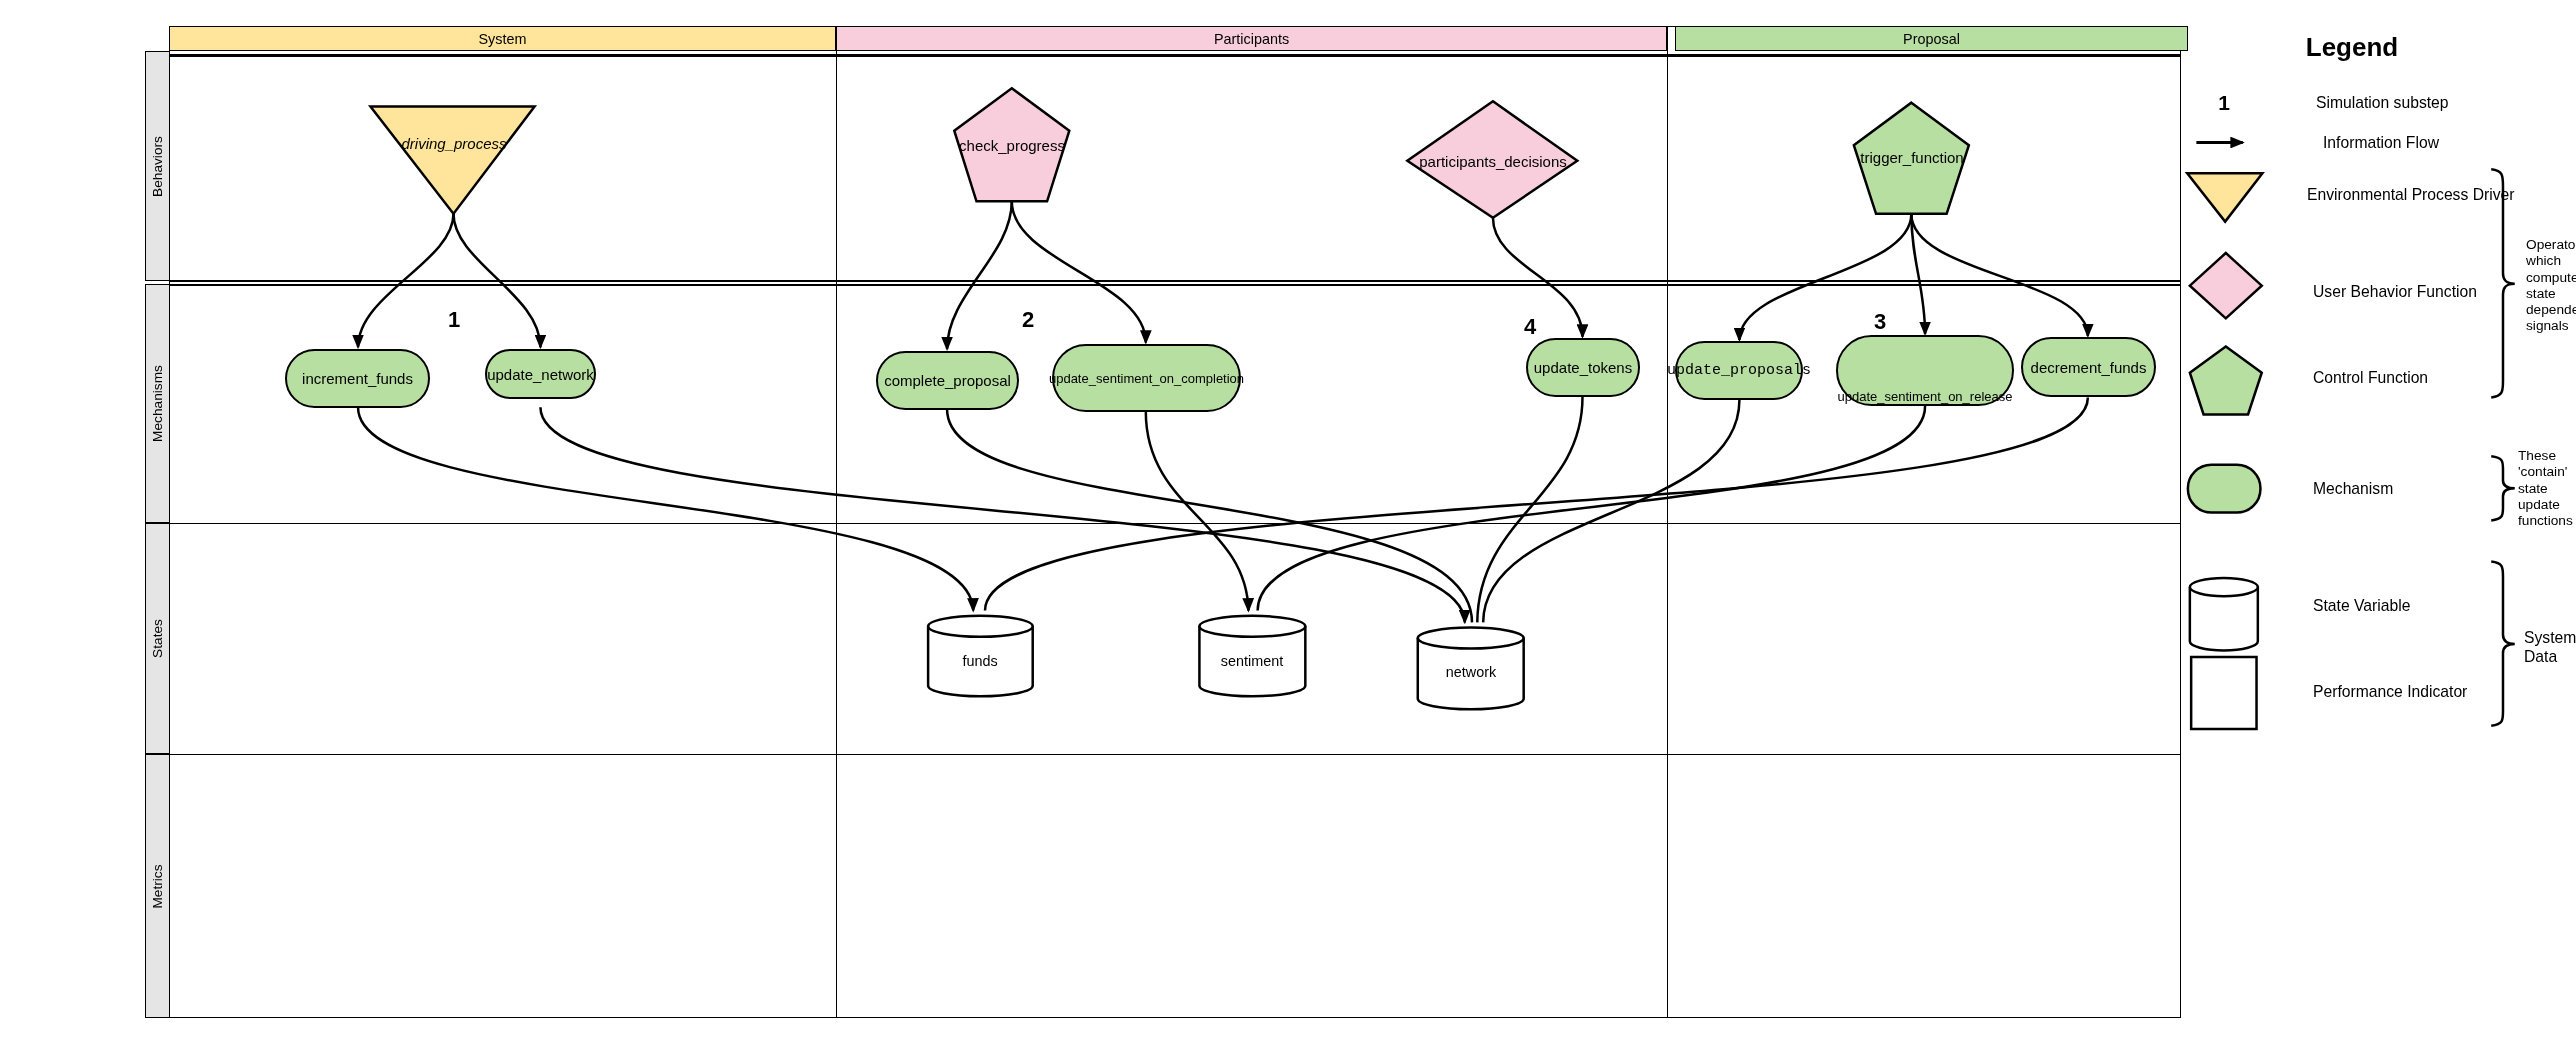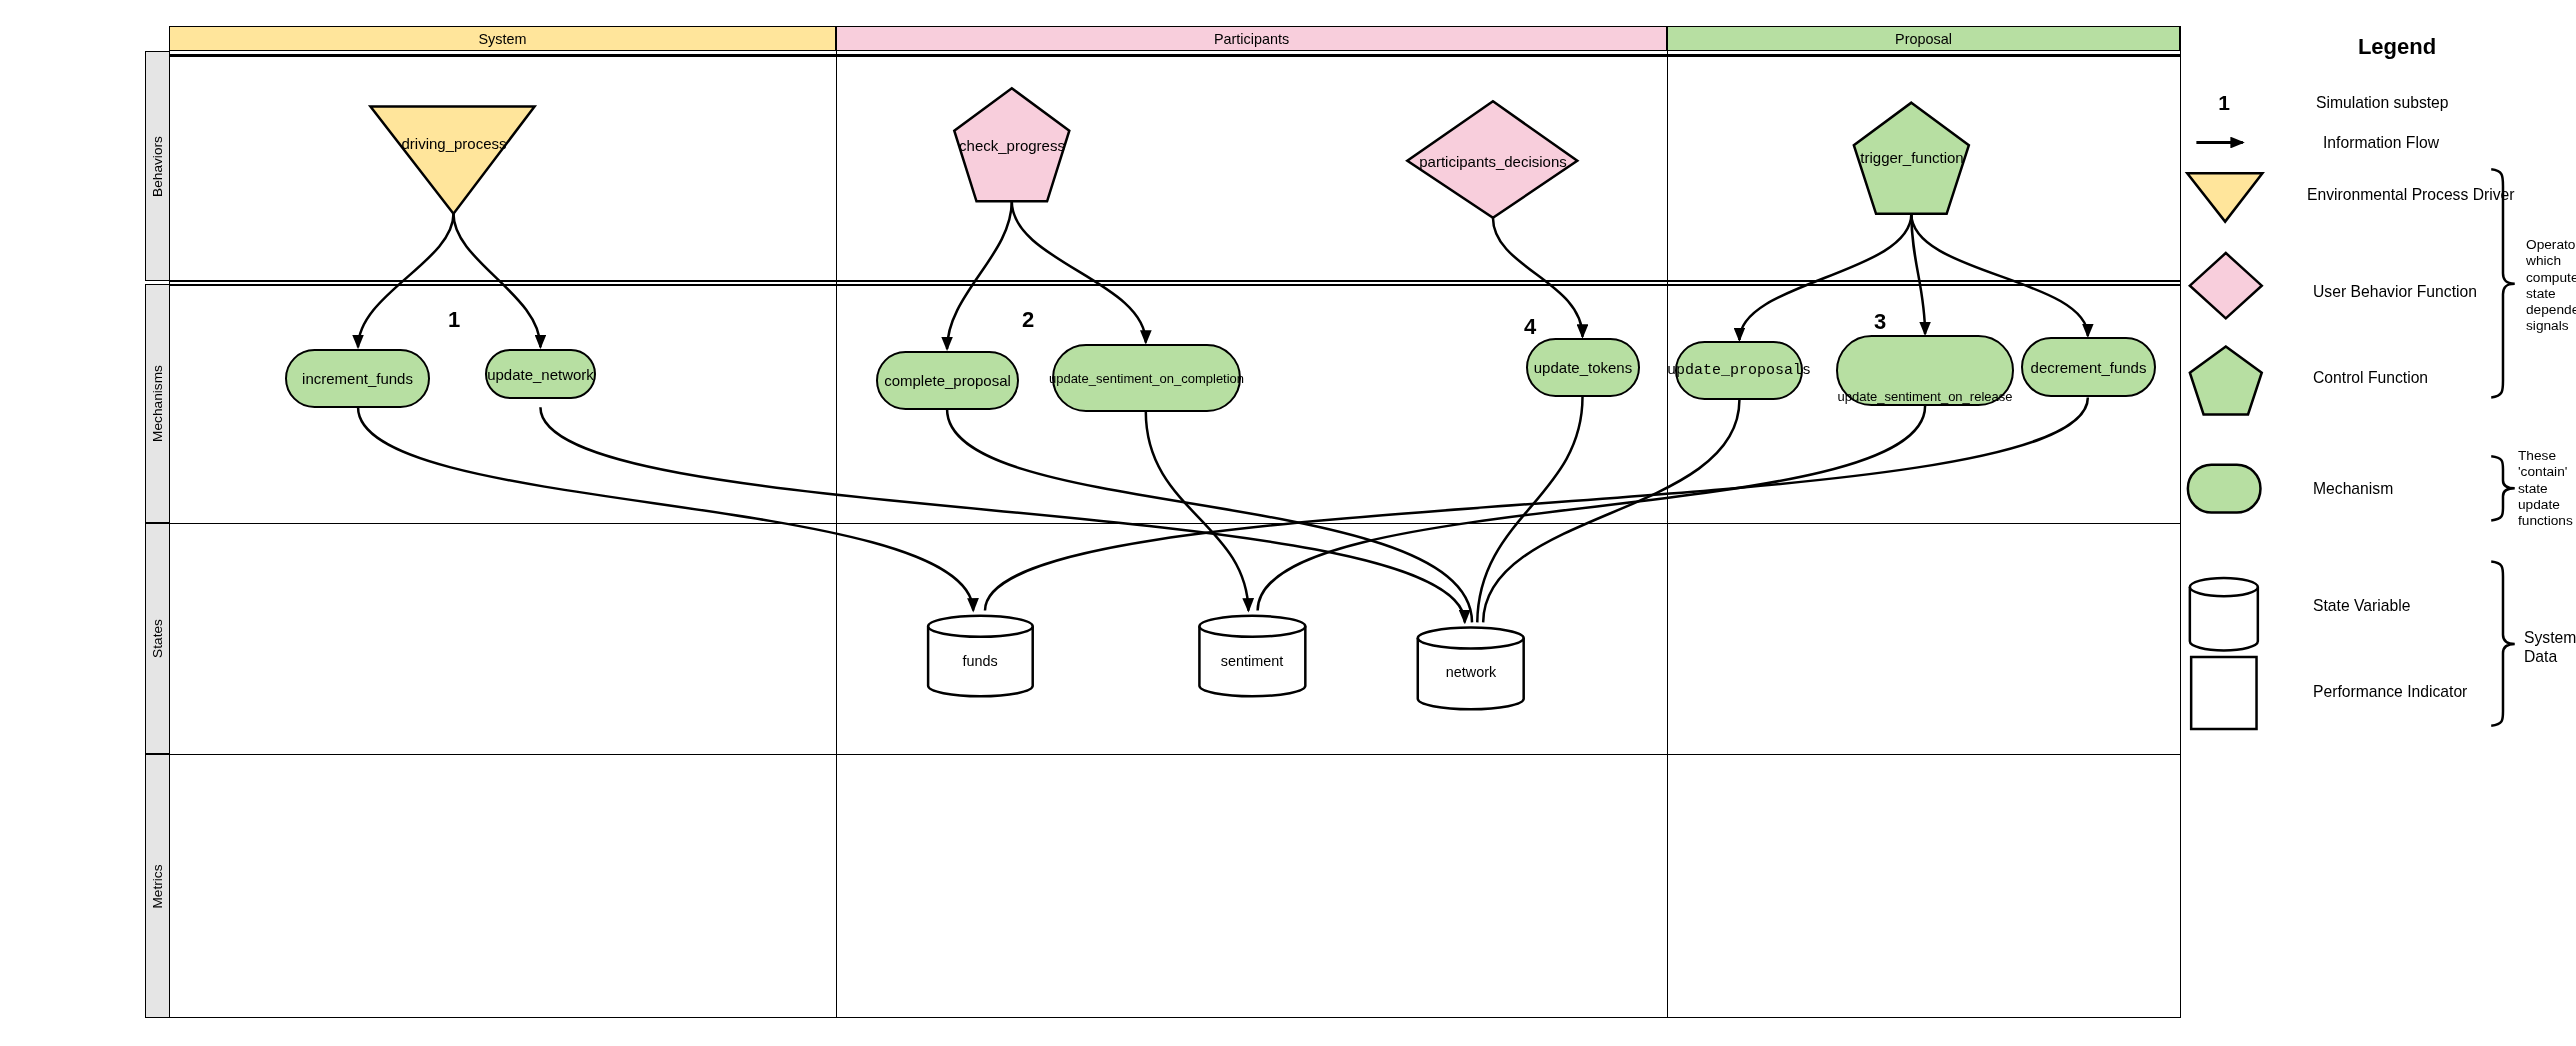--- a/index.html
+++ b/index.html
@@ -7,37 +7,37 @@
     --strip:#E5E5E5; --line:#000;
   }
   html,body{margin:0;padding:0;}
   body{
     width:2576px;height:1046px;position:relative;overflow:hidden;
     background:#fff;font-family:"Liberation Sans", sans-serif;color:#000;
   }
   .abs{position:absolute;box-sizing:border-box;}
   .hdr{border:1.3px solid var(--line);display:flex;align-items:center;justify-content:center;
        font-size:14.4px;}
-  .hdr-yellow{background:var(--yellow);} .hdr-pink{background:var(--pink);} .hdr-green{background:var(--green);}
+  .hdr-yellow{background:var(--yellow);} .hdr-pink{background:var(--pink);} .hdr-green{background:var(--green);margin-left:8px;}
   .lanecell{background:var(--strip);border:1.3px solid var(--line);
        display:flex;align-items:center;justify-content:center;}
   .lanecell span{transform:rotate(-90deg);white-space:nowrap;font-size:13.7px;}
   .hline{background:var(--line);}
   .vline{background:var(--line);}
   .gridframe{border:1.3px solid var(--line);}
   .pill{
     background:var(--green);border:2px solid var(--line);border-radius:46px;
     display:flex;align-items:center;justify-content:center;
     font-size:15px;white-space:nowrap;
   }
   .pill.small{font-size:13px;}
   .lbl{position:absolute;transform:translate(-50%,-50%);white-space:nowrap;font-size:15px;}
   .substep{position:absolute;transform:translate(-50%,-50%);font-size:22px;font-weight:bold;}
   .statelbl{font-size:14.4px;}
-  .legend-title{position:absolute;transform:translate(-50%,-50%);font-size:22px;font-weight:bold;margin-left:45px;}
+  .legend-title{position:absolute;transform:translate(-50%,-50%);font-size:26px;font-weight:bold;}
   .legend-lbl{position:absolute;transform:translateY(-50%);font-size:15.7px;white-space:nowrap;}
   .legend-num{position:absolute;transform:translate(-50%,-50%);font-size:21px;font-weight:bold;}
   .ann{position:absolute;white-space:pre-line;font-size:13.7px;line-height:16.3px;}
   svg{position:absolute;left:0;top:0;}
   svg path,svg polygon,svg line,svg rect,svg ellipse{vector-effect:non-scaling-stroke;}
 </style>
 </head>
 <body>
 
 <div class="abs gridframe" style="left:169px;top:26px;width:2012px;height:992px;"></div>
@@ -151,21 +151,21 @@
 <div class="abs pill" style="left:1675px;top:341px;width:128px;height:59px;font-family:Liberation Mono, monospace;">
   <span>update_proposals</span>
 </div>
 <div class="abs pill small" style="left:1836px;top:335px;width:178px;height:71px;align-items:flex-end;">
   <span>update_sentiment_on_release</span>
 </div>
 <div class="abs pill" style="left:2021px;top:337px;width:135px;height:60px;">
   <span>decrement_funds</span>
 </div>
 
-<div class="lbl" style="left:454px;top:143px;">driving_process</div>
+<div class="lbl" style="left:454px;top:143px;font-style:italic;">driving_process</div>
 <div class="lbl" style="left:1012px;top:145px;">check_progress</div>
 <div class="lbl" style="left:1493px;top:161px;">participants_decisions</div>
 <div class="lbl" style="left:1912px;top:157px;">trigger_function</div>
 
 <div class="substep" style="left:454px;top:320px;">1</div>
 <div class="substep" style="left:1028px;top:320px;">2</div>
 <div class="substep" style="left:1530px;top:327px;">4</div>
 <div class="substep" style="left:1880px;top:322px;">3</div>
 
 <div class="lbl statelbl" style="left:980px;top:661px;">funds</div>

